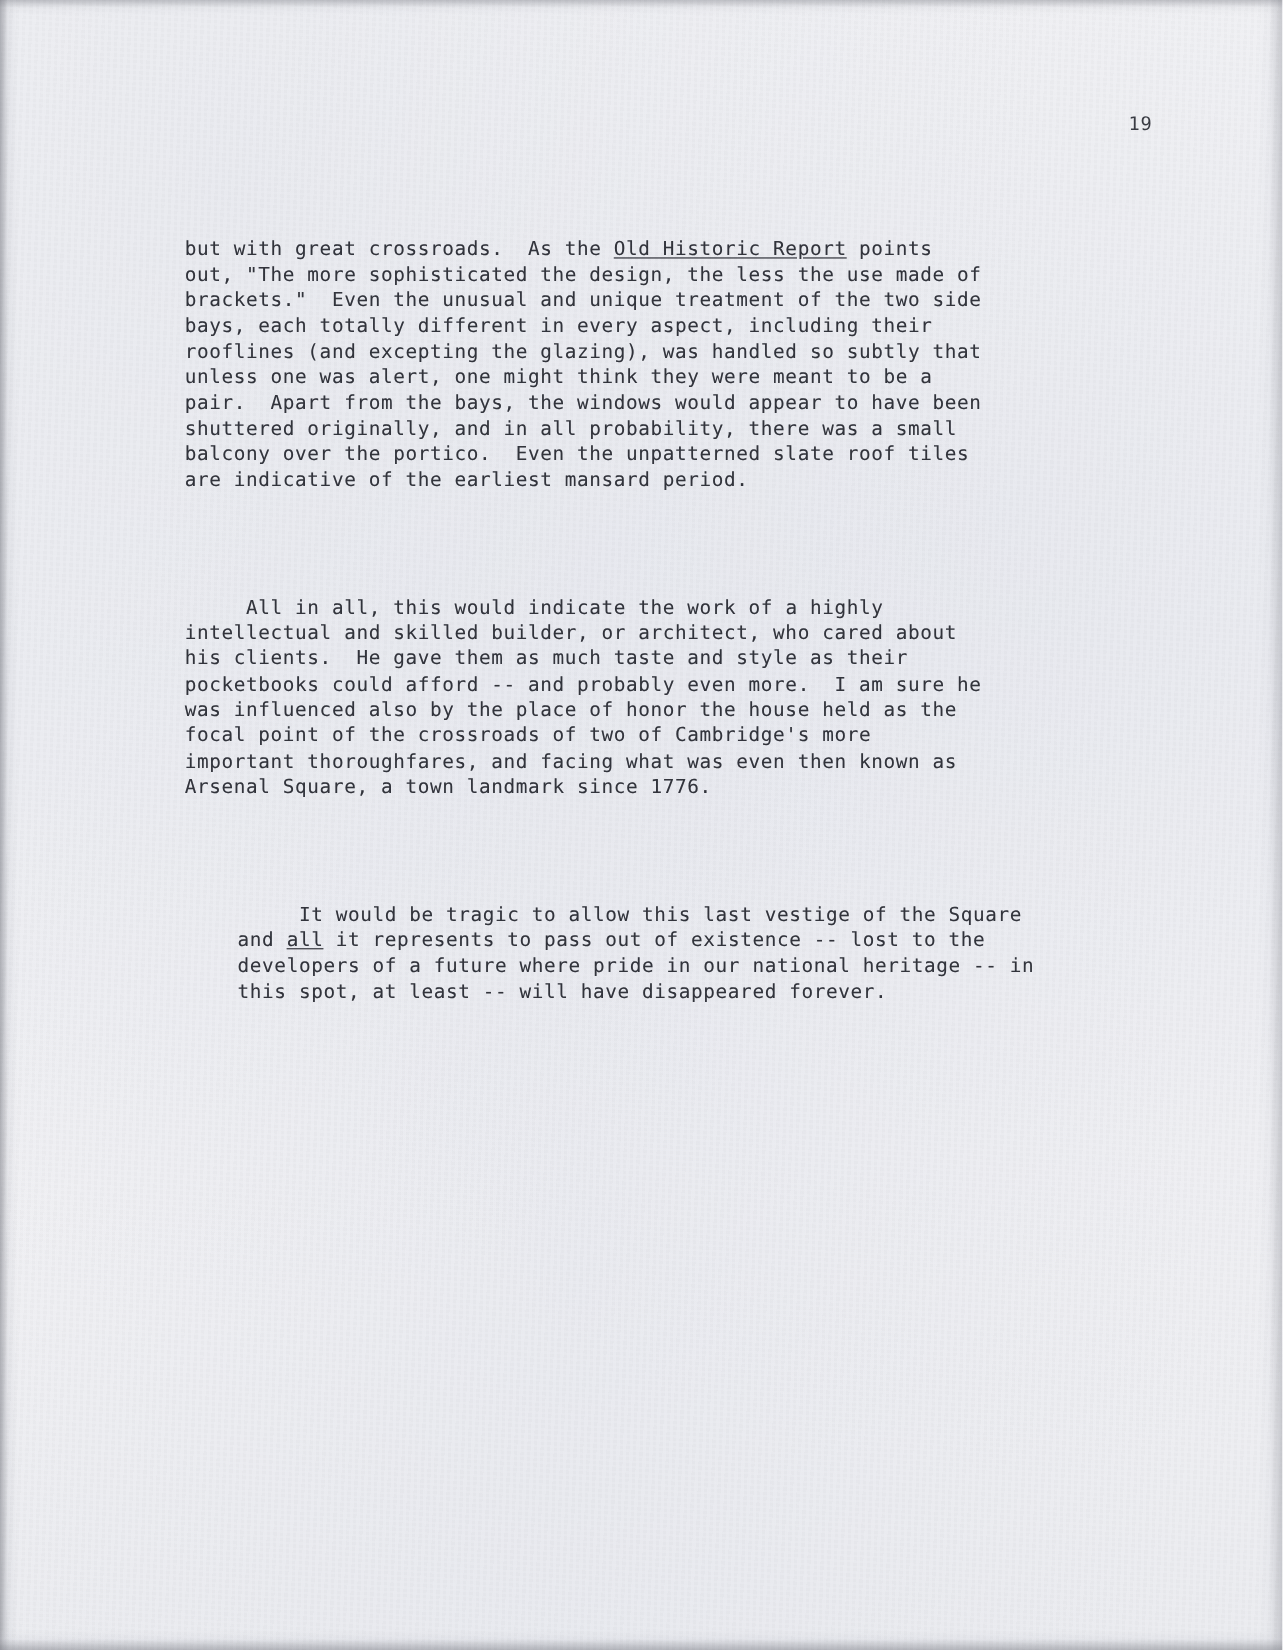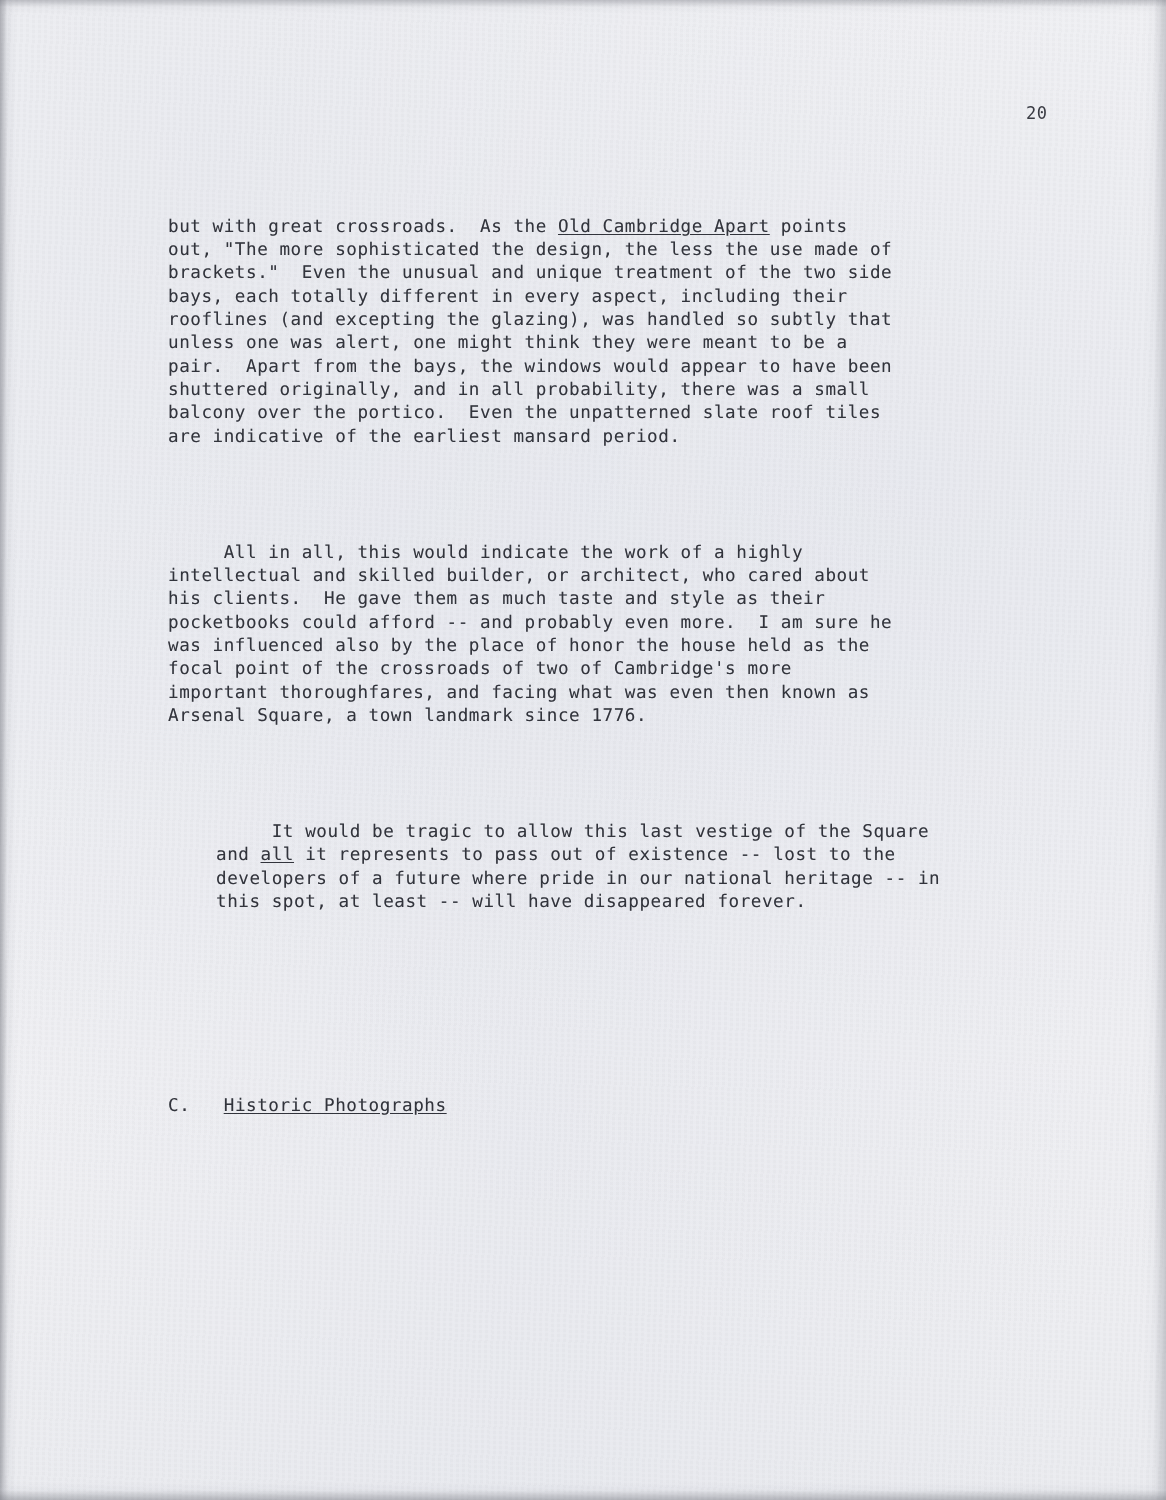--- a/index.html
+++ b/index.html
@@ -93,25 +93,25 @@
 </style>
 </head>
 <body>
 
 <div class="page">
   <div class="edge-top"></div>
   <div class="edge-left"></div>
   <div class="edge-right"></div>
   <div class="edge-bottom"></div>
 
-  <div class="page-number">20</div>
+  <div class="page-number">19</div>
 
   <div class="content">
 
-    <p class="para"><span>but with great crossroads.  As the </span><span class="u">Old Cambridge Apart</span><span> points
+    <p class="para"><span>but with great crossroads.  As the </span><span class="u">Old Historic Report</span><span> points
 out, "The more sophisticated the design, the less the use made of
 brackets."  Even the unusual and unique treatment of the two side
 bays, each totally different in every aspect, including their
 rooflines (and excepting the glazing), was handled so subtly that
 unless one was alert, one might think they were meant to be a
 pair.  Apart from the bays, the windows would appear to have been
 shuttered originally, and in all probability, there was a small
 balcony over the portico.  Even the unpatterned slate roof tiles
 are indicative of the earliest mansard period.</span></p>
 
@@ -124,16 +124,15 @@
 important thoroughfares, and facing what was even then known as
 Arsenal Square, a town landmark since 1776.</span></p>
 
     <p class="para tight"><span>     It would be tragic to allow this last vestige of the Square
 and </span><span class="u">all</span><span> it represents to pass out of existence -- lost to the
 developers of a future where pride in our national heritage -- in
 this spot, at least -- will have disappeared forever.</span></p>
 
     <div class="heading-gap"></div>
 
-    <p class="section"><span>C.</span><span>   </span><span class="u">Historic Photographs</span></p>
 
   </div>
 </div>
 
 </body></html>

